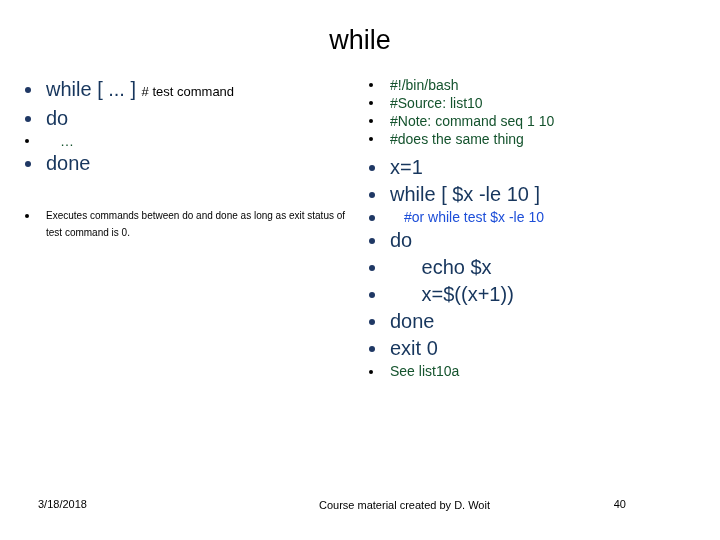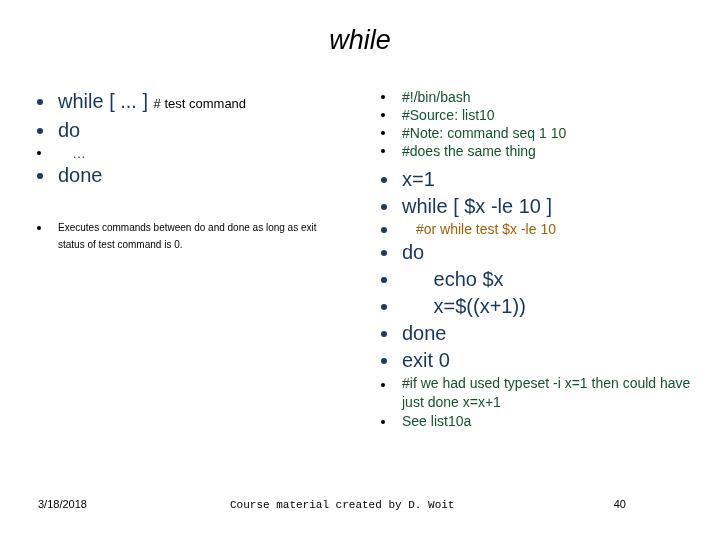--- a/index.html
+++ b/index.html
@@ -23,39 +23,38 @@
   .slide-title {
     position: absolute;
     top: 24px;
     left: 0;
     width: 720px;
     text-align: center;
     font-size: 27px;
     line-height: 32px;
     color: #000000;
     font-family: "Liberation Sans", sans-serif;
-    font-style: italic;
   }
 
   .col {
     position: absolute;
     top: 76px;
   }
   .col-left {
     left: 14px;
     width: 338px;
   }
   .col-right {
     left: 358px;
     width: 348px;
   }
 
   ul.bullets {
     list-style: none;
-    margin: 12px;
+    margin: 0;
     padding: 0;
   }
   ul.bullets li {
     position: relative;
     padding-left: 32px;
     margin: 0;
   }
   ul.bullets li .bullet {
     position: absolute;
     left: 11px;
@@ -86,21 +85,21 @@
     width: 4px;
     height: 4px;
     background: #000000;
     top: 7px;
   }
 
   
   li.small-bluebullet {
     font-size: 14px;
     line-height: 19px;
-    color: #a16207;
+    color: #1d4ed8;
   }
   li.small-bluebullet .bullet {
     width: 6px;
     height: 6px;
     background: #1F3864;
     top: 7px;
   }
 
   
   li.para {
@@ -139,23 +138,22 @@
   .footer-date {
     position: absolute;
     left: 38px;
     top: 2px;
   }
   .footer-center {
     position: absolute;
     left: 230px;
     top: 2px;
     width: 260px;
-    text-align: left;
+    text-align: right;
     line-height: 14px;
-    font-family: Liberation Mono, monospace;
   }
   .footer-page {
     position: absolute;
     right: 18px;
     top: 2px;
   }
 </style>
 </head>
 <body>
 
@@ -259,24 +257,20 @@
       <li class="big">
         <span class="bullet"></span>
         <span>done</span>
       </li>
 
       <li class="big">
         <span class="bullet"></span>
         <span>exit 0</span>
       </li>
 
-      <li class="small" style="line-height:19px;">
-        <span class="bullet" style="top:9px;"></span>
-        <span>#if we had used typeset -i x=1 then could have just done x=x+1</span>
-      </li>
 
       <li class="small" style="line-height:19px;">
         <span class="bullet" style="top:8px;"></span>
         <span>See list10a</span>
       </li>
 
     </ul>
   </div>
 
   <div class="footer">

